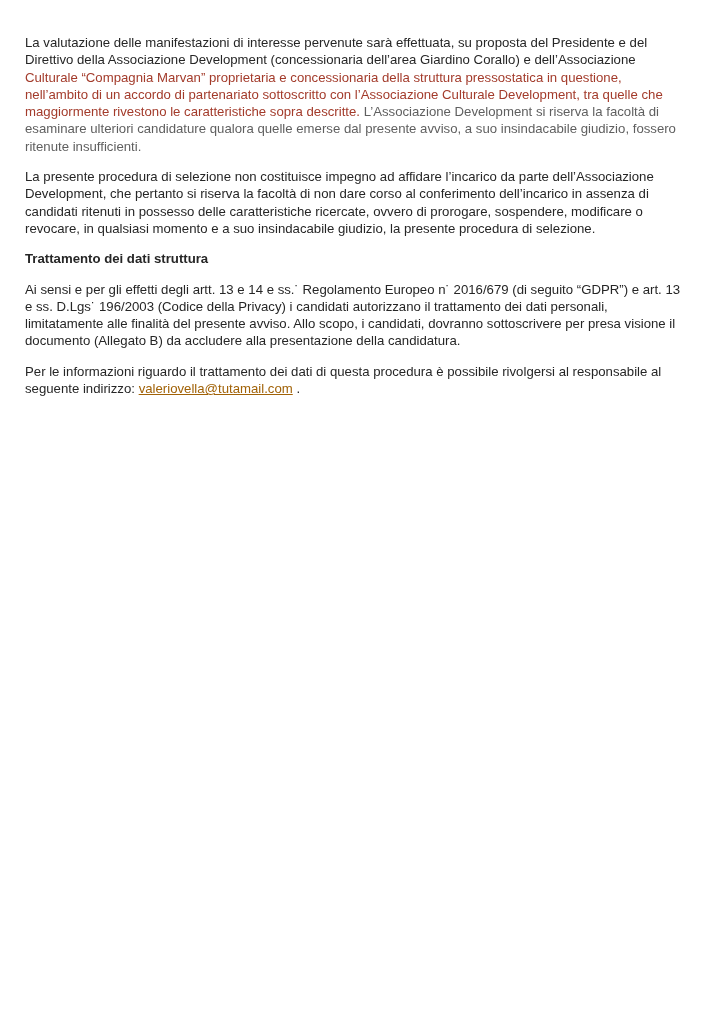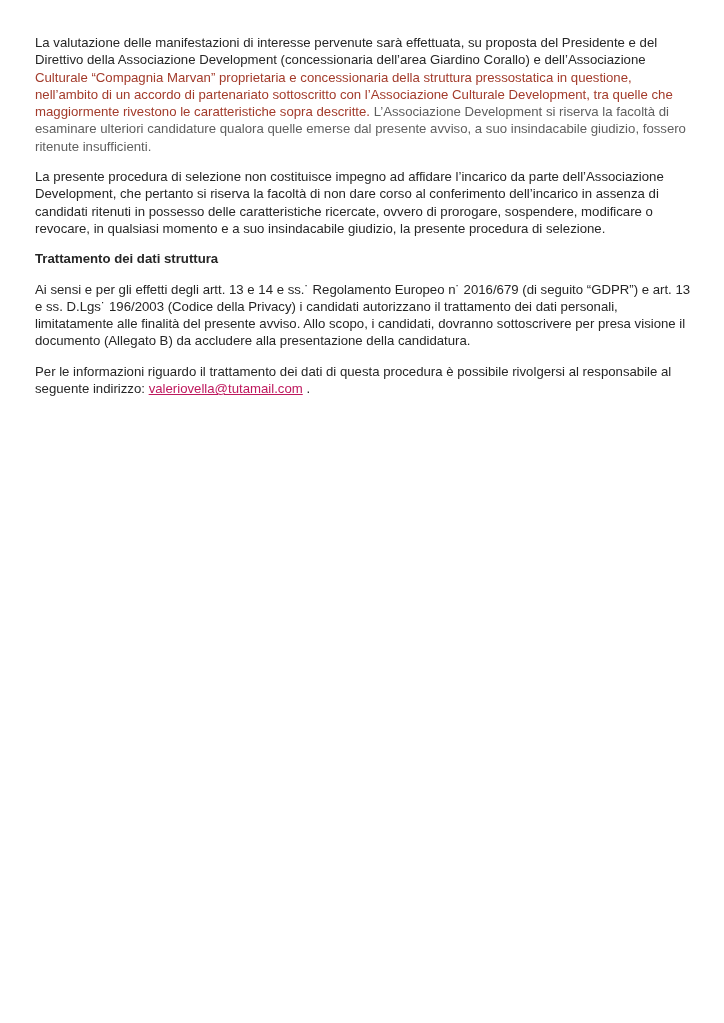--- a/index.html
+++ b/index.html
@@ -6,21 +6,21 @@
     margin: 0;
     padding: 0;
     background: #ffffff;
   }
   .page {
     position: relative;
     width: 724px;
     height: 747px;
     background: #ffffff;
     box-sizing: border-box;
-    padding: 34px 32px 0 35px;
+    padding: 34px 32px 0 25px;
     font-family: "Liberation Sans", "DejaVu Sans", sans-serif;
     font-size: 13.2px;
     line-height: 17.3px;
     color: #262626;
     overflow: hidden;
   }
   .doc {
     width: 658px;
   }
   p.para {
@@ -34,21 +34,21 @@
     margin: 0 0 13px 0;
     font-size: 13.2px;
     line-height: 17.3px;
     font-weight: bold;
     color: #262626;
   }
   .para-contact {
     margin-top: 30px; 
   }
   a.email-link {
-    color: #be185d;
+    color: #a16207;
     text-decoration: underline;
     cursor: pointer;
   }
 </style>
 </head>
 <body>
 
 <div class="page">
   <div class="doc">
 

